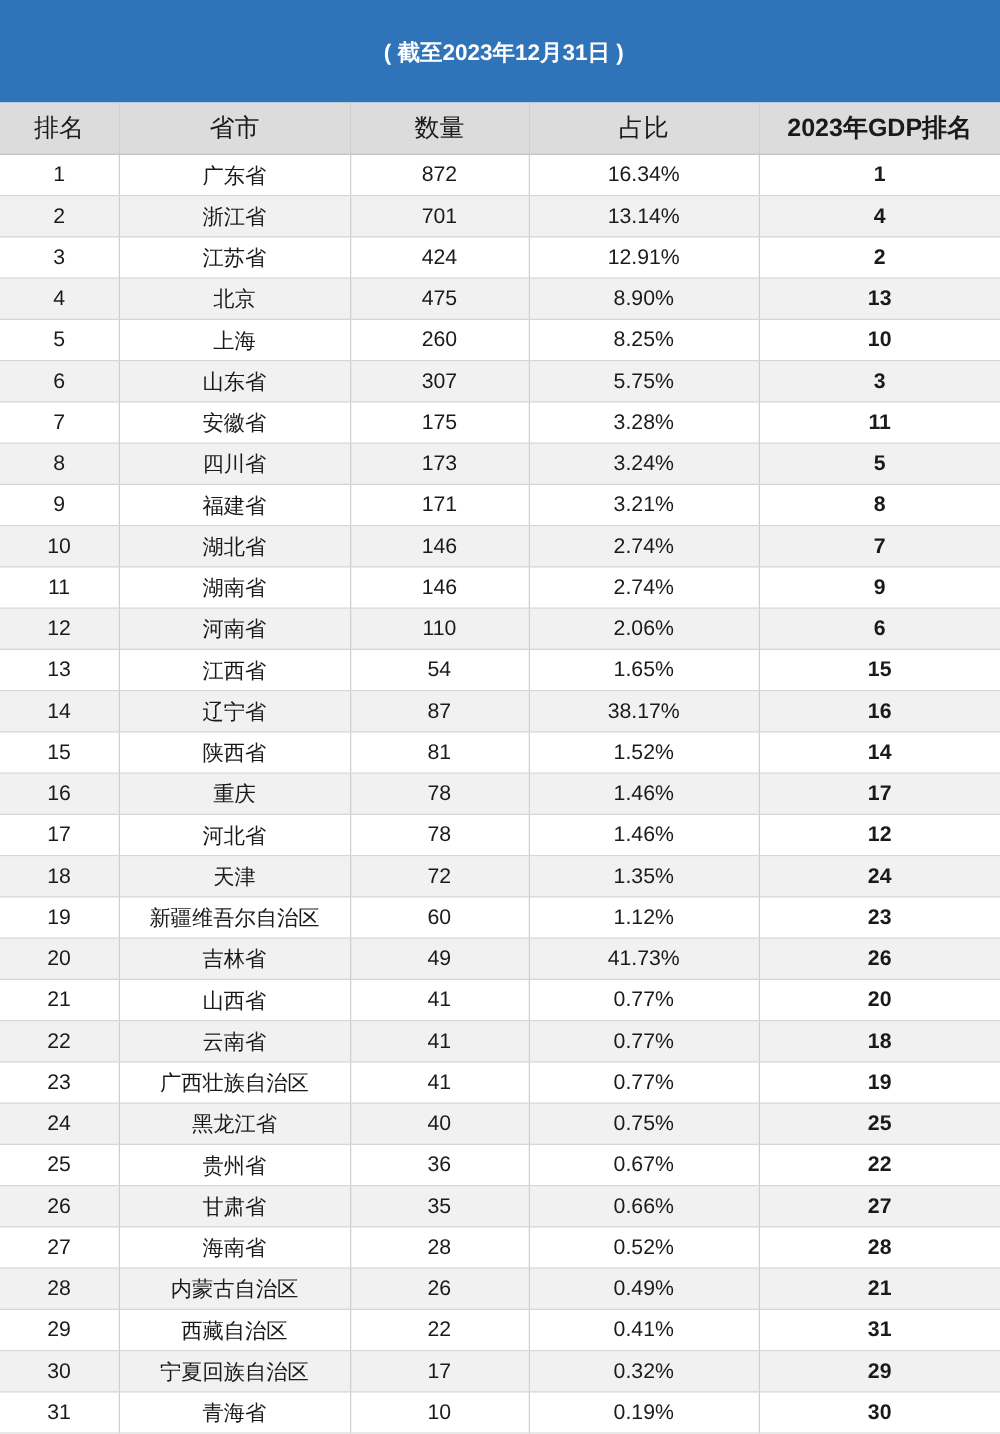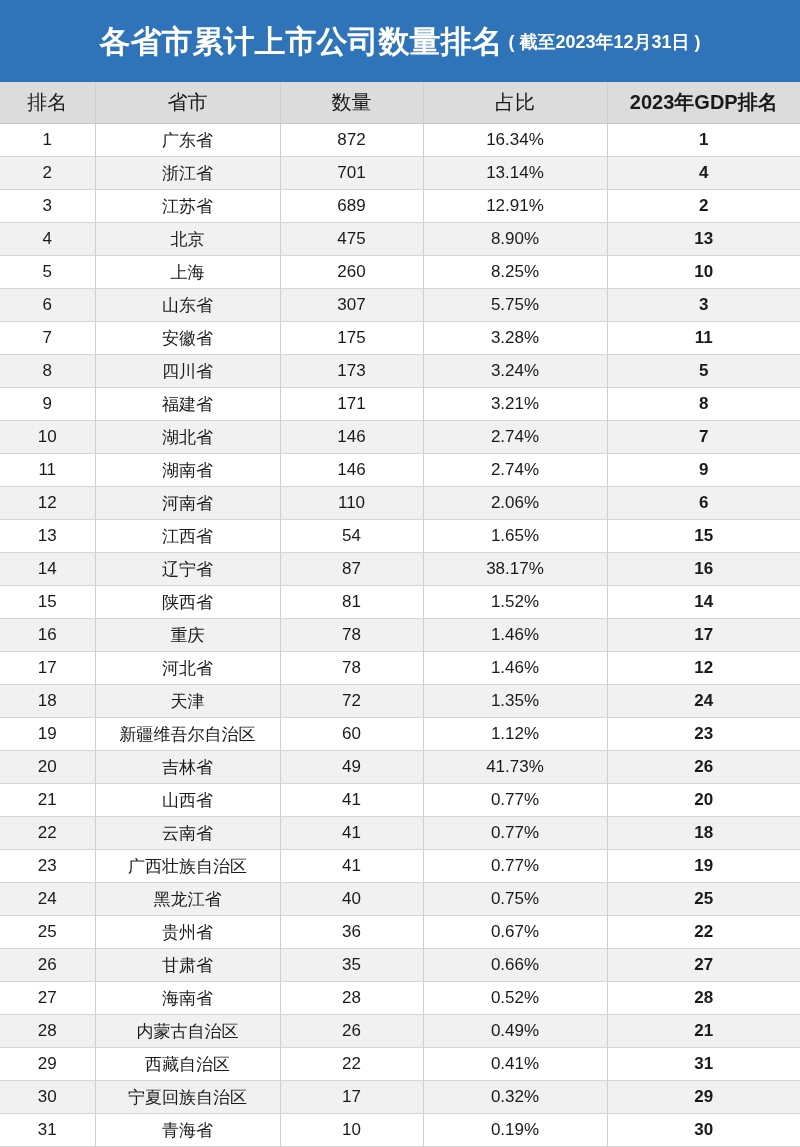--- a/index.html
+++ b/index.html
@@ -17,21 +17,20 @@
   thead th { height: 41px; background: #dcdcdc; font-size: 20px; font-weight: normal; border-bottom: 1px solid #c4c4c4; }
   tbody td { height: 32px; font-size: 17px; }
   tbody tr:nth-child(even) td { background: #f1f1f1; }
   tbody tr:nth-child(odd) td { background: #ffffff; }
   col.c1 { width: 95px; } col.c2 { width: 185px; } col.c3 { width: 143px; } col.c4 { width: 184px; } col.c5 { width: 193px; }
 </style>
 </head>
 <body>
 
 <div class="title-bar">
-  <span class="title-main">各省市累计上市公司数量排名</span>
   <span class="title-sub">( 截至2023年12月31日 )</span>
 </div>
 
 <table>
   <colgroup>
       <col class="c1">
       <col class="c2">
       <col class="c3">
       <col class="c4">
       <col class="c5">
@@ -56,21 +55,21 @@
       <tr>
         <td>2</td>
         <td>浙江省</td>
         <td>701</td>
         <td>13.14%</td>
         <td>4</td>
       </tr>
       <tr>
         <td>3</td>
         <td>江苏省</td>
-        <td>689</td>
+        <td>424</td>
         <td>12.91%</td>
         <td>2</td>
       </tr>
       <tr>
         <td>4</td>
         <td>北京</td>
         <td>475</td>
         <td>8.90%</td>
         <td>13</td>
       </tr>

